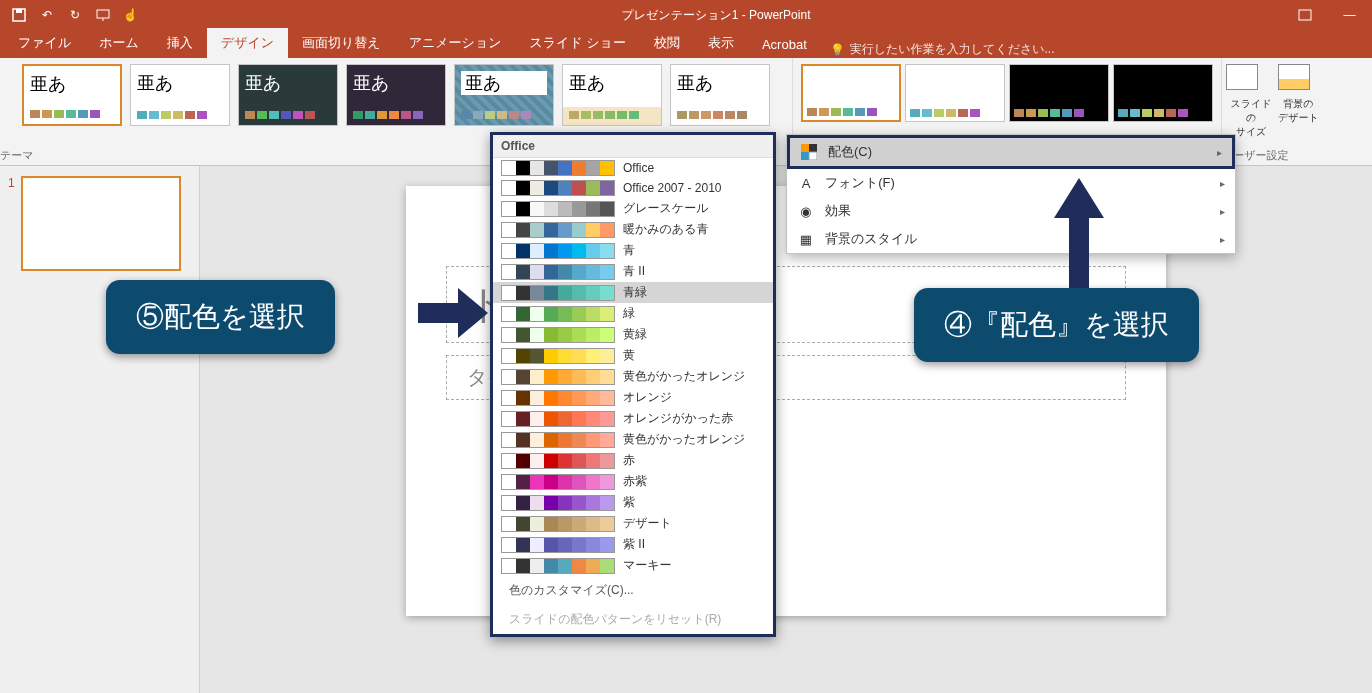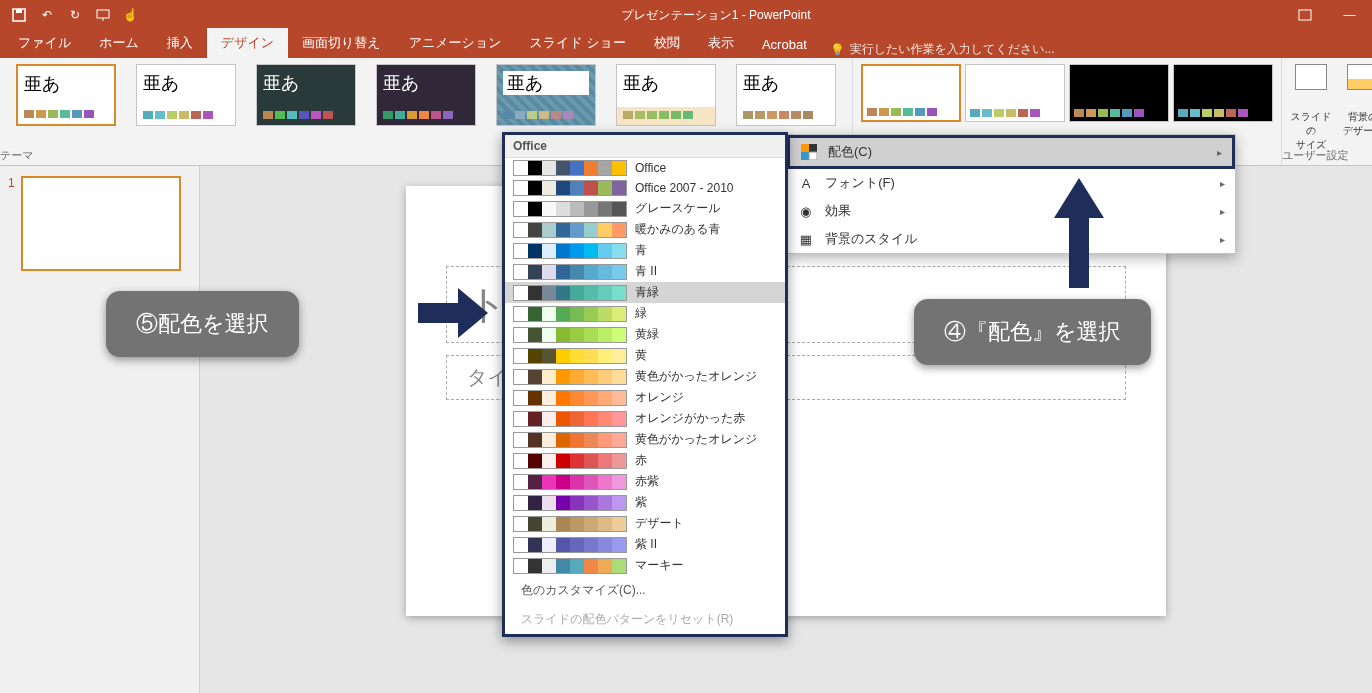--- a/index.html
+++ b/index.html
@@ -14,72 +14,72 @@
 .win-btn { width: 45px; height: 30px; display: flex; align-items: center; justify-content: center; color: #fff; cursor: pointer; }
 
 
 .ribbon-tabs { background: #b7472a; height: 28px; display: flex; align-items: flex-end; color: #fff; font-size: 13px; padding-left: 4px; }
 .tab { padding: 6px 14px; cursor: pointer; }
 .tab.active { background: #f3f3f3; color: #b7472a; }
 .tell-me { display: flex; align-items: center; gap: 4px; padding: 0 10px; font-size: 12px; opacity: 0.85; }
 
 
 .ribbon { background: #f3f3f3; height: 108px; display: flex; border-bottom: 1px solid #c5c5c5; }
-.theme-group { display: flex; gap: 20px; padding: 6px 16px; align-items: flex-start; position: relative; border-right: 1px solid #dcdcdc; }
+.theme-group { display: flex; gap: 8px; padding: 6px 22px; align-items: flex-start; position: relative; border-right: 1px solid #dcdcdc; }
 .theme-thumb { width: 100px; height: 62px; background: #fff; border: 1px solid #c5c5c5; display: flex; flex-direction: column; justify-content: space-between; padding: 6px; cursor: pointer; }
 .theme-thumb.selected { border: 2px solid #d88a2a; }
 .theme-thumb.dark { background: #2a3a3a; }
 .theme-thumb.dark2 { background: #302838; }
 .theme-thumb.damask { background: repeating-linear-gradient(45deg,#5a8aa0,#5a8aa0 4px,#6a9ab0 4px,#6a9ab0 8px); }
 .theme-thumb.white2 { background: linear-gradient(#fff 70%, #f5e5c5 70%); }
 .theme-text { font-size: 18px; font-family: serif; }
 .theme-text.light { color: #fff; }
 .theme-colors { display: flex; gap: 2px; }
 .theme-colors span { width: 10px; height: 8px; }
 .group-label { position: absolute; bottom: 2px; left: 0; right: 0; text-align: left; font-size: 11px; color: #666; }
 
 .variant-group { display: flex; gap: 4px; padding: 6px 8px; align-items: flex-start; position: relative; }
 .variant-thumb { width: 100px; height: 58px; background: #fff; border: 1px solid #c5c5c5; cursor: pointer; display: flex; align-items: flex-end; padding: 4px; }
 .variant-thumb.black { background: #000; }
 .variant-thumb.selected { border: 2px solid #d88a2a; }
 
 .custom-group { display: flex; padding: 6px 4px; gap: 2px; position: relative; border-left: 1px solid #dcdcdc; }
-.custom-btn { width: 50px; display: flex; flex-direction: column; align-items: center; gap: 20px; cursor: pointer; font-size: 10px; color: #333; text-align: center; }
+.custom-btn { width: 50px; display: flex; flex-direction: column; align-items: flex-start; gap: 7px; cursor: pointer; font-size: 10px; color: #333; text-align: center; }
 .custom-icon { width: 32px; height: 26px; border: 1px solid #888; background: #fff; }
 
 
 .edit-area { display: flex; height: calc(693px - 166px); }
 .slide-panel { width: 200px; background: #f0f0f0; border-right: 1px solid #d0d0d0; padding: 10px 8px; }
 .slide-item { display: flex; gap: 6px; }
 .slide-num { font-size: 12px; color: #b7472a; }
 .slide-thumb { width: 160px; height: 95px; background: #fff; border: 2px solid #d88a2a; }
 
 .canvas { flex: 1; background: #e6e6e6; display: flex; justify-content: center; padding-top: 20px; position: relative; }
 .slide { width: 760px; height: 430px; background: #fff; box-shadow: 0 2px 8px rgba(0,0,0,0.3); padding: 80px 40px; }
 .title-ph { border: 1px dashed #aaa; padding: 10px 20px; font-size: 40px; color: #888; font-family: "Yu Mincho", serif; }
 .subtitle-ph { border: 1px dashed #aaa; padding: 8px 20px; font-size: 20px; color: #888; margin-top: 12px; }
 
 
-.colors-popup { position: absolute; top: 132px; left: 490px; width: 286px; background: #fff; border: 3px solid #1e2d5a; box-shadow: 0 4px 12px rgba(0,0,0,0.4); z-index: 100; margin-left: 12px; }
+.colors-popup { position: absolute; top: 132px; left: 490px; width: 286px; background: #fff; border: 3px solid #1e2d5a; box-shadow: 0 4px 12px rgba(0,0,0,0.4); z-index: 100; }
 .popup-header { background: #f0f0f0; padding: 4px 8px; font-size: 12px; font-weight: bold; color: #555; border-bottom: 1px solid #ddd; }
 .color-scheme-item { display: flex; align-items: center; gap: 8px; padding: 2px 8px; font-size: 12px; color: #333; cursor: pointer; }
 .color-scheme-item.highlighted { background: #d5d5d5; }
 .scheme-swatches { display: flex; border: 1px solid #999; }
 .scheme-swatches span { width: 14px; height: 14px; }
 .popup-footer { padding: 6px 16px; font-size: 12px; color: #555; cursor: pointer; }
 .popup-footer.disabled { color: #aaa; }
 
 .variant-menu { position: absolute; top: 134px; left: 786px; width: 450px; background: #fff; border: 1px solid #c5c5c5; box-shadow: 0 4px 12px rgba(0,0,0,0.3); z-index: 95; }
 .variant-menu-item { display: flex; align-items: center; gap: 10px; padding: 5px 10px; font-size: 13px; color: #333; cursor: pointer; }
 .variant-menu-item.highlighted { background: #d0d0d0; border: 3px solid #1e2d5a; }
 .vm-icon { width: 18px; height: 18px; display: flex; align-items: center; justify-content: center; }
 .vm-arrow { margin-left: auto; color: #666; font-size: 10px; }
 
 
-.callout { position: absolute; background: #737373; color: #fff; border-radius: 14px; padding: 18px 30px; font-size: 22px; z-index: 200; box-shadow: 0 3px 8px rgba(0,0,0,0.4); margin-top: 11px; }
+.callout { position: absolute; background: #0c4a6e; color: #fff; border-radius: 14px; padding: 18px 30px; font-size: 28px; z-index: 200; box-shadow: 0 3px 8px rgba(0,0,0,0.4); }
 .callout-5 { top: 280px; left: 106px; }
 .callout-4 { top: 288px; left: 914px; }
 .arrow-right { position: absolute; top: 288px; left: 418px; z-index: 200; }
 .arrow-up { position: absolute; top: 178px; left: 1054px; z-index: 200; }
 .arrow-shape { fill: #1e2d5a; }
 </style>
 </head>
 <body>
 
 <div class="titlebar">

